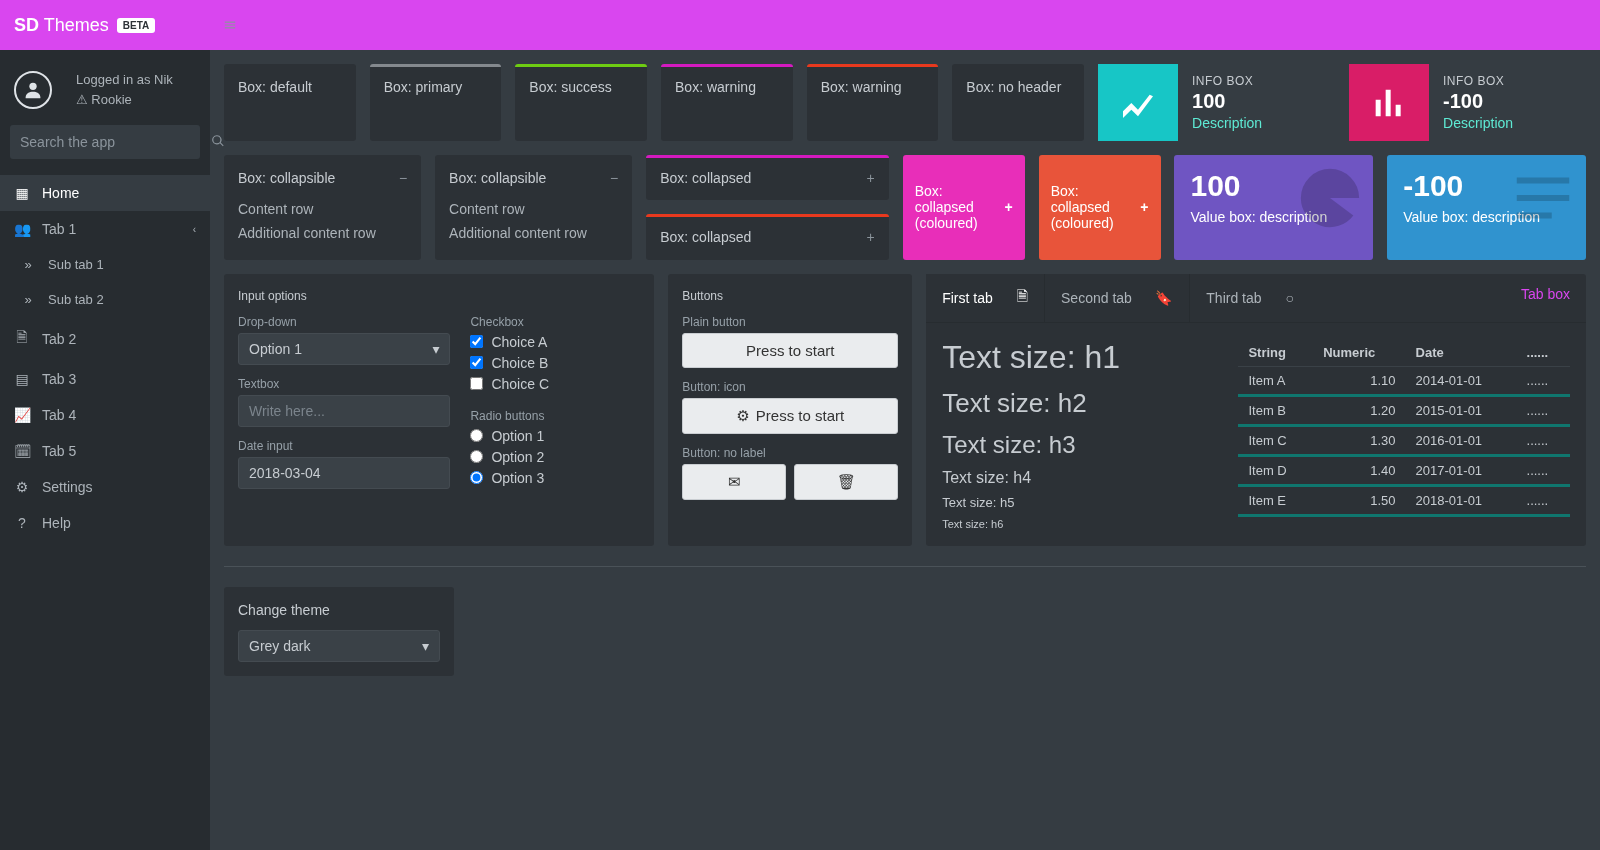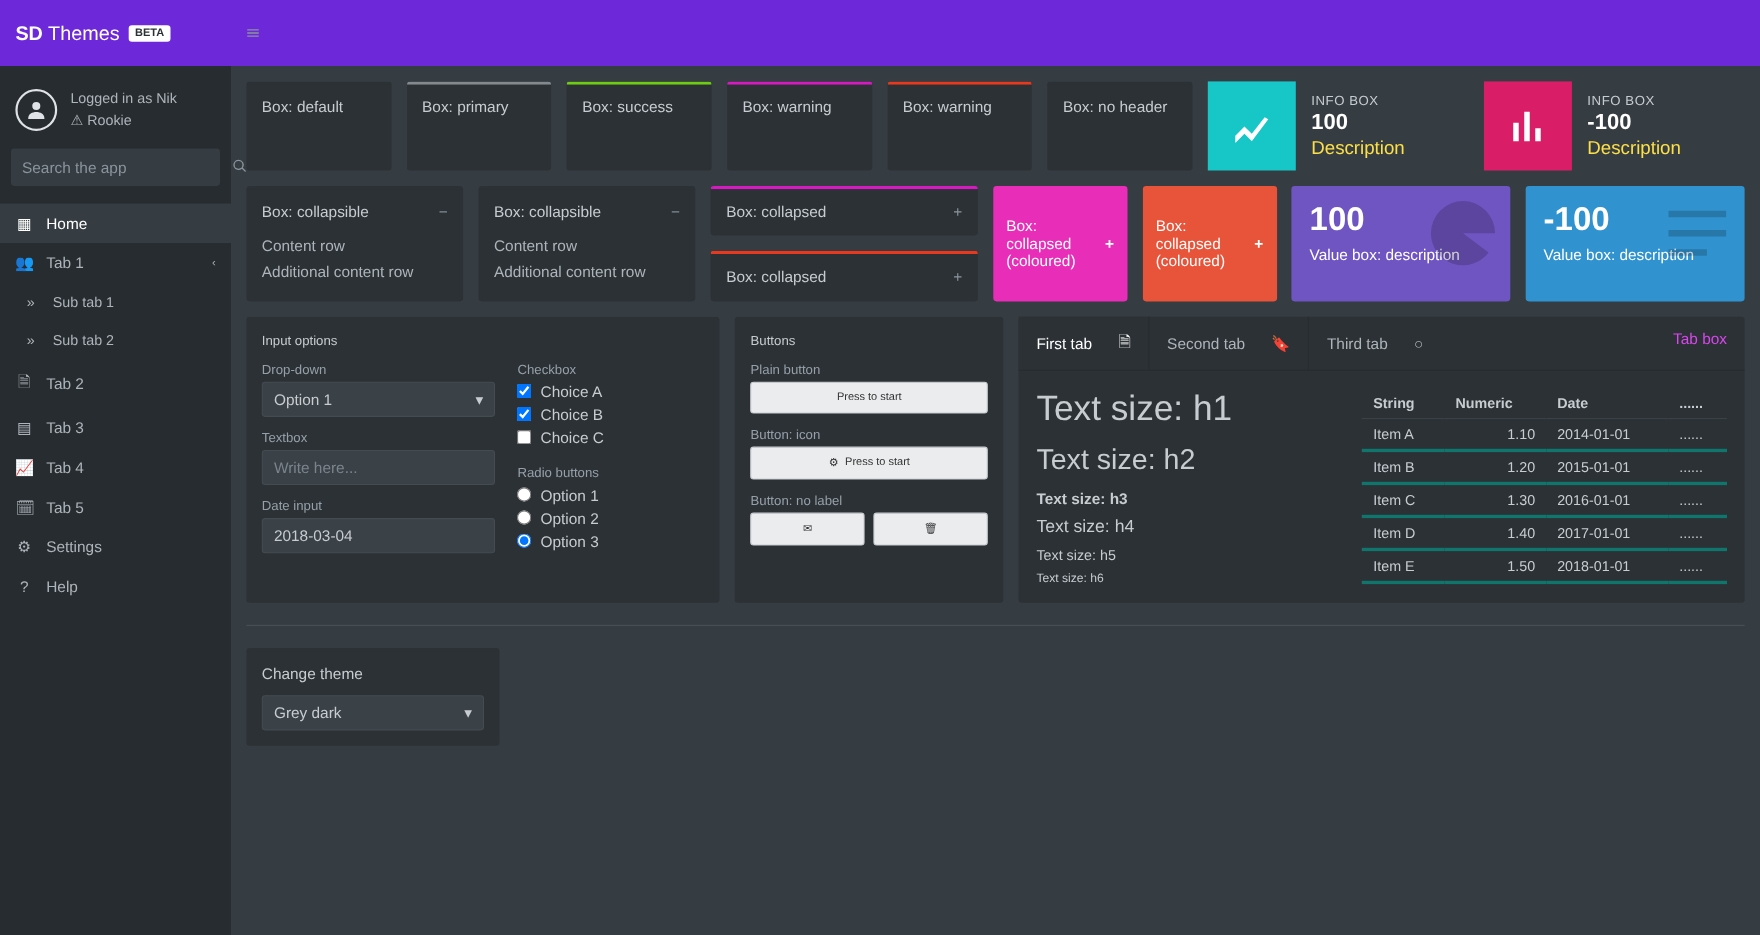--- a/index.html
+++ b/index.html
@@ -6,22 +6,22 @@
 body {
   font-family: -apple-system, "Helvetica Neue", Arial, sans-serif;
   background: #353c42;
   color: #c7ccd1;
   font-size: 14px;
   width: 1600px;
   height: 850px;
   overflow: hidden;
 }
 .topbar {
-  height: 60px;
-  background: #6d28d9;
+  height: 50px;
+  background: #d946ef;
   display: flex;
   align-items: stretch;
 }
 .logo {
   width: 210px;
   display: flex;
   align-items: center;
   padding-left: 14px;
   gap: 8px;
   color: #fff;
@@ -47,21 +47,21 @@
 .layout { display: flex; height: calc(850px - 50px); }
 .sidebar {
   width: 210px;
   background: #272c30;
   flex-shrink: 0;
   padding-top: 12px;
 }
 .userrow {
   display: flex;
   align-items: center;
-  gap: 12px;
+  gap: 24px;
   padding: 8px 14px 16px 14px;
 }
 .avatar {
   width: 38px; height: 38px;
   border: 2px solid #dfe3e7;
   border-radius: 50%;
   display: flex; align-items: center; justify-content: center;
 }
 .avatar svg { width: 22px; height: 22px; fill: #dfe3e7; }
 .userinfo { font-size: 13px; line-height: 1.5; color: #adb4ba; }
@@ -129,21 +129,21 @@
 .infobox .ibicon {
   width: 80px;
   display: flex;
   align-items: center;
   justify-content: center;
 }
 .infobox .ibicon svg { width: 40px; height: 40px; fill: #fff; }
 .infobox .ibtxt { padding: 10px 14px; color: #c7ccd1; }
 .infobox .ibtxt .ibtitle { font-size: 12px; letter-spacing: 0.5px; }
 .infobox .ibtxt .ibval { font-size: 20px; font-weight: 700; color: #fff; margin: 2px 0; }
-.infobox .ibtxt .ibdesc { font-size: 17px; color: #fde047; }
+.infobox .ibtxt .ibdesc { font-size: 14px; color: #5eead4; }
 .ib-teal .ibicon { background: #17c6c6; }
 .ib-pink .ibicon { background: #d91d67; }
 .coloredbar {
   flex: 1;
   padding: 10px 12px;
   border-radius: 3px;
   display: flex;
   align-items: center;
   color: #fff;
 }
@@ -180,21 +180,21 @@
 .formctrl::placeholder { color: #7b848c; }
 input.formctrl, .formctrl { outline: none; }
 .checkline, .radioline { display: flex; align-items: center; gap: 8px; margin: 5px 0; }
 .btn {
   width: 100%;
   background: #eaecee;
   color: #333;
   border: 1px solid #c9cdd1;
   border-radius: 3px;
   padding: 8px;
-  font-size: 10px;
+  font-size: 15px;
   display: flex;
   align-items: center;
   justify-content: center;
   gap: 6px;
   cursor: pointer;
 }
 .btnrow { display: flex; gap: 8px; }
 .btnrow .btn { flex: 1; }
 .tabbox { background: #2c3136; flex: 1; border-radius: 3px; }
 .tabhead { display: flex; border-bottom: 1px solid #272c30; align-items: stretch; }
@@ -205,21 +205,21 @@
   align-items: center;
   gap: 24px;
   cursor: pointer;
   border-right: 1px solid #272c30;
 }
 .tabhead .tab.active { color: #fff; background: #2c3136; }
 .tabhead .tabtitle { margin-left: auto; padding: 12px 16px; color: #d946ef; }
 .tabbody { display: flex; padding: 16px; gap: 20px; }
 .sizes h1 { font-size: 32px; font-weight: 400; margin-bottom: 12px; }
 .sizes h2 { font-size: 26px; font-weight: 400; margin-bottom: 12px; }
-.sizes h3 { font-size: 14px; font-weight: 700; margin-bottom: 10px; }
+.sizes h3 { font-size: 24px; font-weight: 400; margin-bottom: 10px; }
 .sizes h4 { font-size: 16px; font-weight: 400; margin-bottom: 8px; }
 .sizes h5 { font-size: 13px; font-weight: 400; margin-bottom: 8px; }
 .sizes h6 { font-size: 11px; font-weight: 400; }
 table { border-collapse: collapse; width: 100%; font-size: 13px; }
 th { text-align: left; font-weight: 700; padding: 6px 10px; border-bottom: 1px solid #3a4147; }
 td { padding: 6px 10px; border-bottom: 3px solid #0f766e; }
 td.num { text-align: right; }
 hr { border: none; border-top: 1px solid #4a5258; margin: 20px 0; }
 .icon14 { width: 14px; height: 14px; fill: currentColor; }
 .col { flex: 1; }

